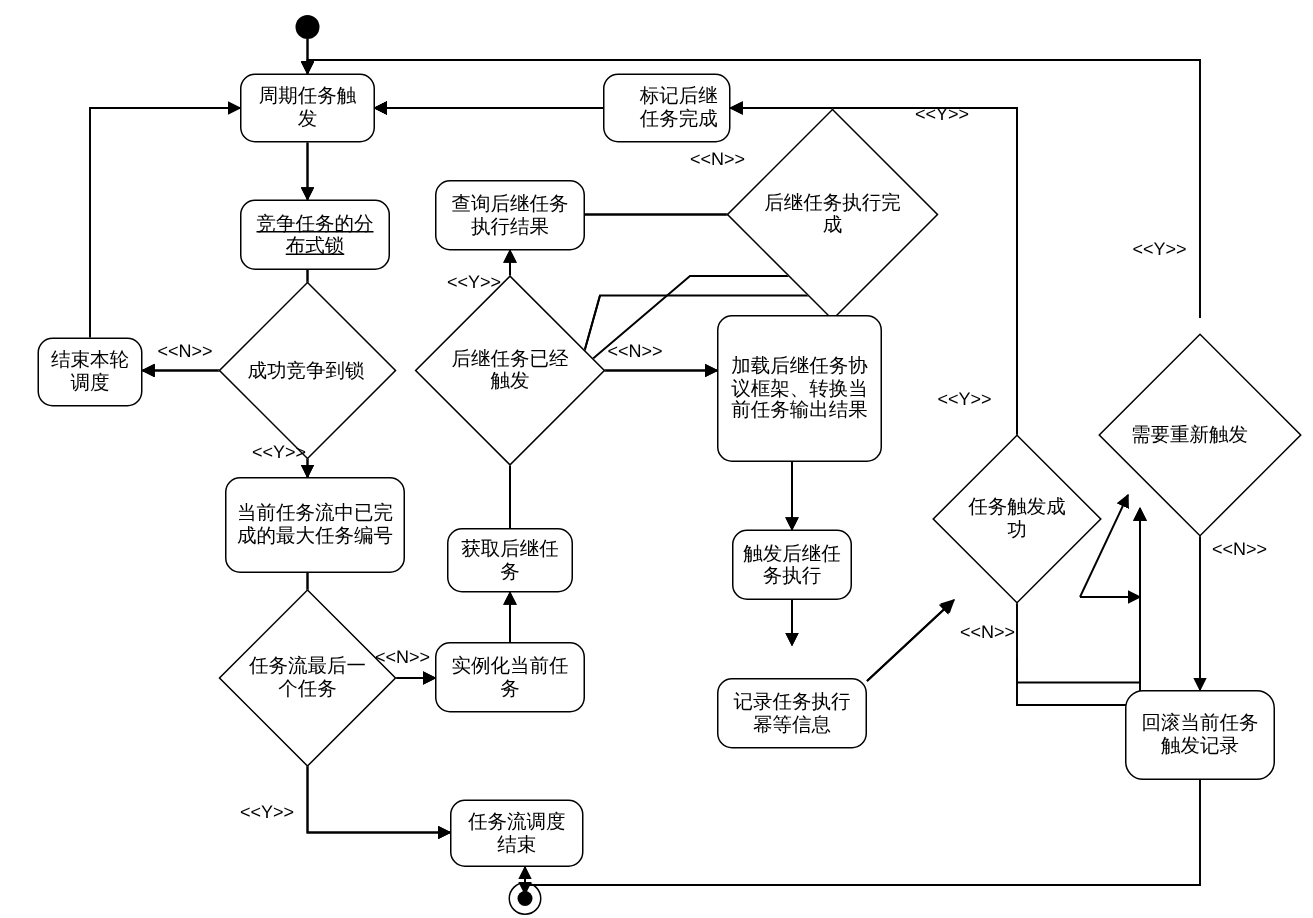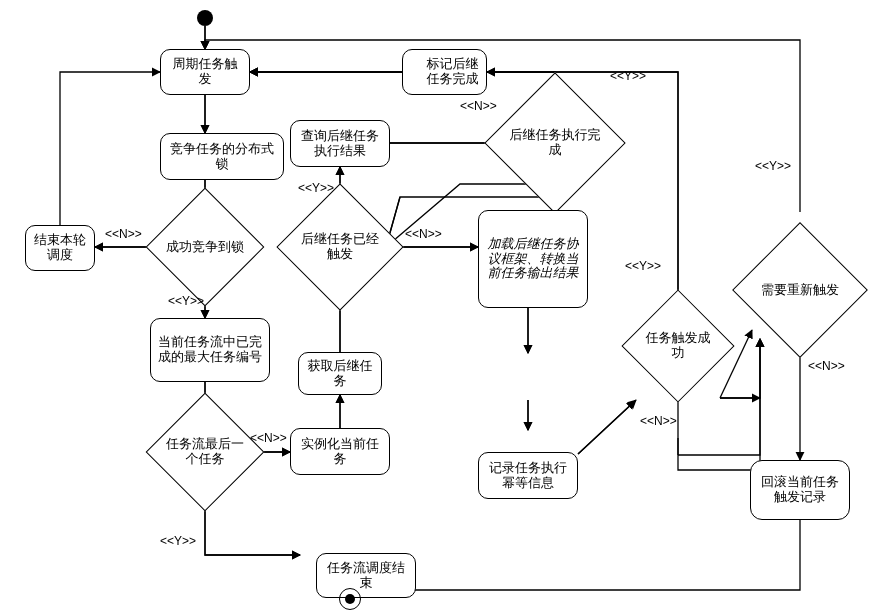--- a/index.html
+++ b/index.html
@@ -39,21 +39,20 @@
     background: #fff;
     transform: rotate(45deg);
     transform-origin: center;
     box-sizing: border-box;
   }
   .diamond .label {
     position: absolute;
     inset: 0;
     display: flex;
     align-items: center;
-    justify-content: center;
     text-align: center;
     padding: 0 2px;
   }
   .branch {
     position: absolute;
     font-size: 12px;
     white-space: nowrap;
   }
   .start-dot {
     position: absolute;
@@ -198,21 +197,21 @@
       <path d="M 350 578 L 350 596" marker-end="url(#arr)"></path>
     </g>
   </svg>
 
   <div class="start-dot" style="left:197px; top:10px;"></div>
 
   <div class="node" style="left:160px; top:49px; width:90px; height:46px;">
     <span>周期任务触发</span>
   </div>
 
-  <div class="node" style="left:160px; top:133px; width:124px; height:47px;">
+  <div class="node" style="left:160px; top:133px; width:100px; height:47px;text-decoration:underline;">
     <span>竞争任务的分布式锁</span>
   </div>
 
   <div class="diamond" style="left:163px; top:205px; width:84px; height:84px;">
     <div class="shape"></div>
     <div class="label">
         <span>成功竞争到锁</span>
       </div>
   </div>
 
@@ -254,24 +253,27 @@
     <div class="shape"></div>
     <div class="label">
         <span>后继任务执行完成</span>
       </div>
   </div>
 
   <div class="node" style="left:402px; top:49px; width:85px; height:46px;padding-left:22px;">
     <span>标记后继任务完成</span>
   </div>
 
-  <div class="node" style="left:478px; top:210px; width:110px; height:98px;font-style:italic;">
+  <div class="node" style="left:478px; top:210px; width:110px; height:98px;">
     <span>加载后继任务协议框架、转换当前任务输出结果</span>
   </div>
 
+  <div class="node" style="left:488px; top:353px; width:80px; height:47px;">
+    <span>触发后继任务执行</span>
+  </div>
 
   <div class="node" style="left:478px; top:430px; width:100px; height:47px;margin-top:22px;">
     <span>记录任务执行幂等信息</span>
   </div>
 
   <div class="diamond" style="left:638px; top:306px; width:80px; height:80px;">
     <div class="shape"></div>
     <div class="label">
         <span>任务触发成功</span>
       </div>
@@ -281,21 +283,21 @@
     <div class="shape"></div>
     <div class="label">
         <span>需要重新触发</span>
       </div>
   </div>
 
   <div class="node" style="left:750px; top:460px; width:100px; height:60px;border-radius:12px;">
     <span>回滚当前任务触发记录</span>
   </div>
 
-  <div class="node" style="left:316px; top:533px; width:100px; height:45px;margin-top:20px;">
+  <div class="node" style="left:300px; top:533px; width:89px; height:45px;">
     <span>任务流调度结束</span>
   </div>
 
   <div class="end-ring" style="left:339px; top:588px;"></div>
 
   <div class="branch" style="left:105px; top:228px;">&lt;&lt;N&gt;&gt;</div>
   <div class="branch" style="left:168px; top:295px;">&lt;&lt;Y&gt;&gt;</div>
   <div class="branch" style="left:250px; top:432px;">&lt;&lt;N&gt;&gt;</div>
   <div class="branch" style="left:160px; top:535px;">&lt;&lt;Y&gt;&gt;</div>
   <div class="branch" style="left:298px; top:182px;">&lt;&lt;Y&gt;&gt;</div>

